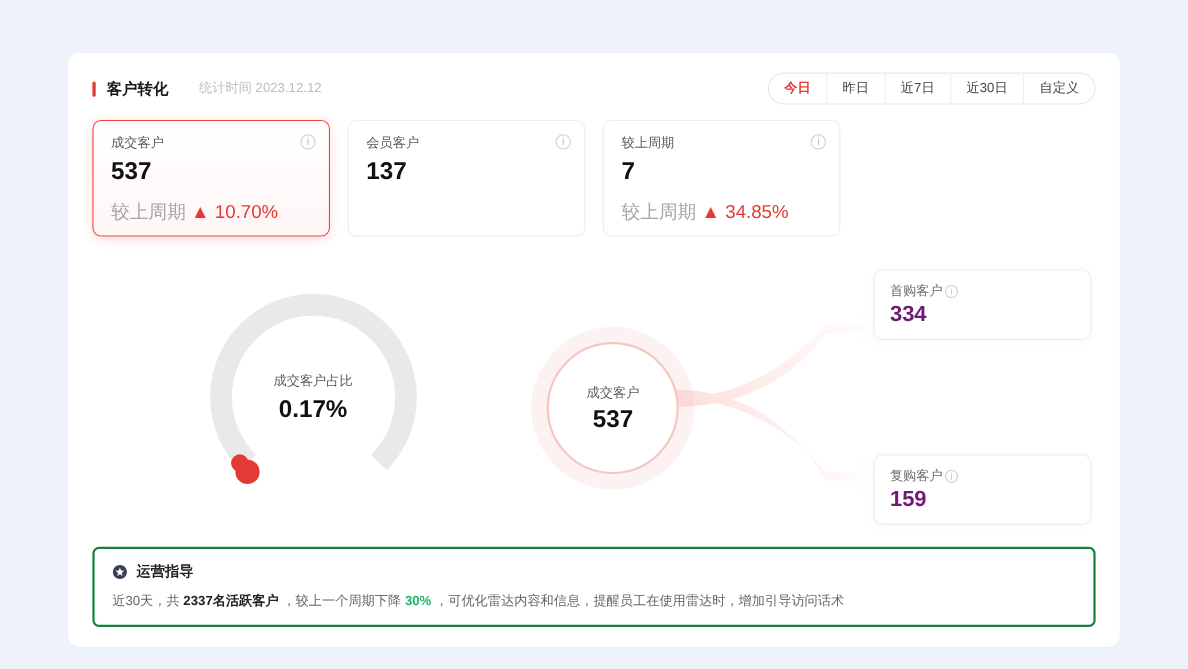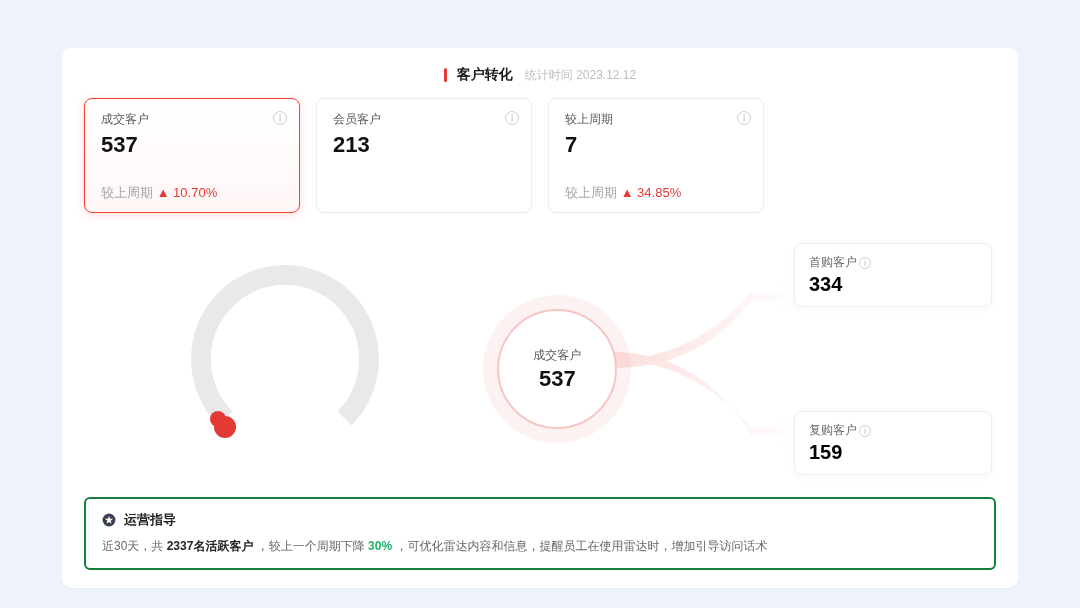--- a/index.html
+++ b/index.html
@@ -1,57 +1,57 @@
 <!DOCTYPE html>
 <html><head>
   <meta charset="utf-8">
   <style>
     * { box-sizing: border-box; margin: 0; padding: 0; }
     body { width: 1080px; height: 608px; background: #eef2fb; font-family: -apple-system, "PingFang SC", "Microsoft YaHei", sans-serif; overflow: hidden; }
     .panel { position: absolute; top: 48px; left: 62px; width: 956px; height: 540px; background: #ffffff; border-radius: 10px; padding: 18px 22px; box-shadow: 0 1px 2px rgba(0,0,0,0.02); }
 
-    .header-row { display: flex; align-items: center; justify-content: space-between; margin-bottom: 14px; flex-direction: column; }
+    .header-row { display: flex; align-items: center; justify-content: space-between; margin-bottom: 14px; }
     .title-area { display: flex; align-items: center; gap: 4px; }
     .title-bar { width: 3px; height: 14px; background: #e53935; border-radius: 2px; margin-right: 6px; }
     .title-text { font-size: 14px; font-weight: 700; color: #1a1a1a; }
-    .title-sub { font-size: 12px; color: #bdbdbd; margin-left: 8px; }
+    .title-sub { font-size: 12px; color: #bdbdbd; margin-left: 24px; }
 
     .range-picker { display: flex; border: 1px solid #e7e7e7; border-radius: 16px; overflow: hidden; }
     .range-item { font-size: 12px; padding: 5px 14px; color: #444; cursor: pointer; border-right: 1px solid #efefef; }
     .range-item:last-child { border-right: none; }
     .range-item.active { color: #e53935; font-weight: 600; }
 
     .cards-row { display: flex; gap: 16px; margin-bottom: 8px; }
     .stat-card { flex: 1 1 0; border: 1px solid #ececec; border-radius: 8px; padding: 12px 16px 10px; position: relative; }
     .stat-card.active { border: 1px solid #f44336; box-shadow: 0 2px 10px rgba(244,67,54,0.18); background: linear-gradient(180deg,#ffffff 0%,#fff6f6 100%); }
     .stat-card.placeholder { visibility: hidden; }
     .stat-card .label { font-size: 12px; color: #5a5a5a; }
     .stat-card .value { font-size: 22px; font-weight: 800; color: #111; margin-top: 4px; }
-    .stat-card .trend { font-size: 13px; color: #a6a6a6; margin-top: 26px; }
+    .stat-card .trend { font-size: 17px; color: #a6a6a6; margin-top: 12px; }
     .stat-card .trend .num { color: #e53935; }
     .stat-card .info { position: absolute; top: 12px; right: 12px; width: 14px; height: 14px; border: 1px solid #cfcfcf; border-radius: 50%; font-size: 10px; color: #bfbfbf; display: flex; align-items: center; justify-content: center; }
 
     .viz-row { display: flex; margin-top: 16px; height: 260px; }
     .gauge-cell { flex: 0 0 44%; display: flex; align-items: center; justify-content: center; }
     .flow-cell { flex: 1 1 auto; position: relative; }
 
     .gauge-wrap { position: relative; width: 230px; height: 230px; display:flex; align-items:center; justify-content:center; }
     .gauge-center { position: absolute; text-align:center; top: 92px; width:100%; }
     .gauge-center .gl { font-size: 12px; color: #5a5a5a; }
     .gauge-center .gv { font-size: 22px; font-weight: 800; color: #111; margin-top: 4px; }
 
     .deal-node { position:absolute; left: 12px; top: 80px; width: 120px; height: 120px; border: 2px solid #f5c6c2; border-radius: 50%; display:flex; flex-direction:column; align-items:center; justify-content:center; background: #fff; box-shadow: 0 0 0 14px rgba(245,198,194,0.22); }
     .deal-node .dl { font-size: 12px; color: #5a5a5a; }
     .deal-node .dv { font-size: 22px; font-weight: 800; color: #111; margin-top: 2px; }
 
     .out-box { position:absolute; right: 4px; width: 198px; border:1px solid #eee; border-radius: 8px; padding: 10px 14px; background:#fff; box-shadow: 0 2px 8px rgba(0,0,0,0.03); }
     .out-box.top-box { top: 14px; }
     .out-box.bot-box { bottom: 14px; }
     .out-box .ol { font-size:12px; color:#6b6b6b; }
-    .out-box .ov { font-size:20px; font-weight:800; color:#000000; margin-top:2px; }
+    .out-box .ov { font-size:20px; font-weight:800; color:#701a75; margin-top:2px; }
     .mini-info { display:inline-flex; align-items:center; justify-content:center; width:12px; height:12px; border:1px solid #d0d0d0; border-radius:50%; font-size:9px; color:#c4c4c4; margin-left:2px; vertical-align:middle; }
 
     .flow-svg { position:absolute; left: 116px; top: 24px; width: 200px; height: 214px; pointer-events:none; }
 
     .guide-box { position:absolute; bottom: 18px; left:22px; right:22px; border:2px solid #15803d; border-radius:6px; padding:12px 16px; }
     .guide-head { display:flex; align-items:center; gap:8px; font-size:13px; font-weight:700; color:#222; margin-bottom:8px; }
     .guide-icon { width:14px; height:14px; }
     .guide-body { font-size:12px; color:#666; line-height: 1.6; }
     .guide-body b.dark { color:#222; font-weight:700; }
     .guide-body b.green { color:#22b36b; font-weight:700; }
@@ -60,36 +60,43 @@
 <body>
 
 <div class="panel">
 
   <div class="header-row">
     <div class="title-area">
       <div class="title-bar"></div>
       <div class="title-text">客户转化</div>
       <div class="title-sub">统计时间 2023.12.12</div>
     </div>
+    <div class="range-picker">
+      <div class="range-item active">今日</div>
+      <div class="range-item">昨日</div>
+      <div class="range-item">近7日</div>
+      <div class="range-item">近30日</div>
+      <div class="range-item">自定义</div>
+    </div>
   </div>
 
   <div class="cards-row">
     <div class="stat-card active">
       <div class="info">i</div>
       <div class="label">成交客户</div>
       <div class="value">537</div>
       <div class="trend">
         <span>较上周期</span>
         <span class="num">▲ <span>10.70%</span></span>
       </div>
     </div>
     <div class="stat-card">
       <div class="info">i</div>
       <div class="label">会员客户</div>
-      <div class="value">213</div>
+      <div class="value">137</div>
     </div>
     <div class="stat-card">
       <div class="info">i</div>
       <div class="label">较上周期</div>
       <div class="value">7</div>
       <div class="trend">
         <span>较上周期</span>
         <span class="num">▲ <span>34.85%</span></span>
       </div>
     </div>
@@ -108,20 +115,24 @@
               </mask>
           </defs>
 
           <g mask="url(#arcmask)">
             <path d="M 48.5 181.5 A 94 94 0 1 1 181.5 181.5" fill="none" stroke="#e9e9e9" stroke-width="40"></path>
           </g>
 
           <circle cx="55" cy="183" r="11" fill="#e53935"></circle>
           <circle cx="48" cy="175" r="8" fill="#e53935"></circle>
         </svg>
+        <div class="gauge-center">
+          <div class="gl">成交客户占比</div>
+          <div class="gv">0.17%</div>
+        </div>
       </div>
     </div>
 
     <div class="flow-cell">
       <svg class="flow-svg" viewBox="0 0 200 214">
         <defs>
           <linearGradient id="ga" x1="0" y1="0" x2="1" y2="0">
               <stop offset="0%" stop-color="#fbdedb"></stop>
               <stop offset="100%" stop-color="#ffffff"></stop>
             </linearGradient>

